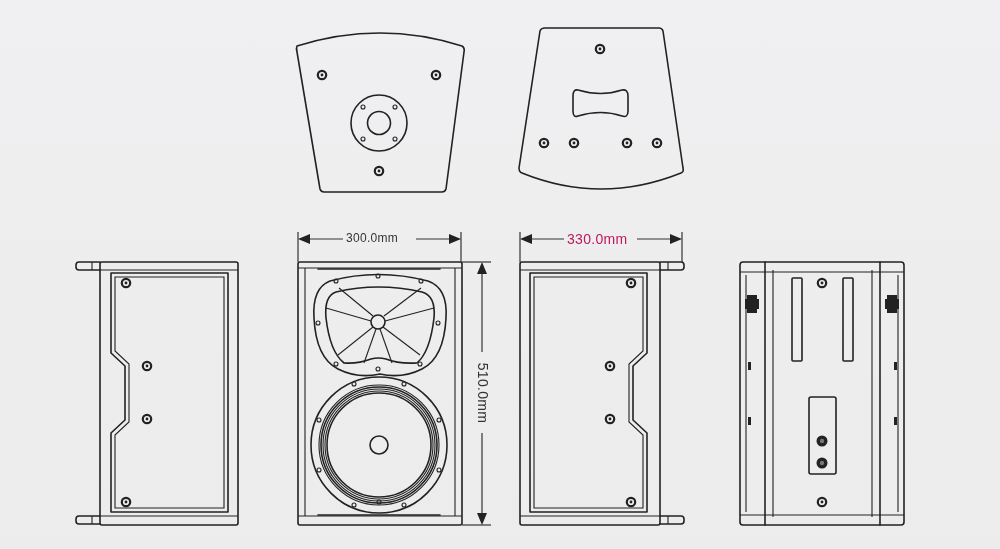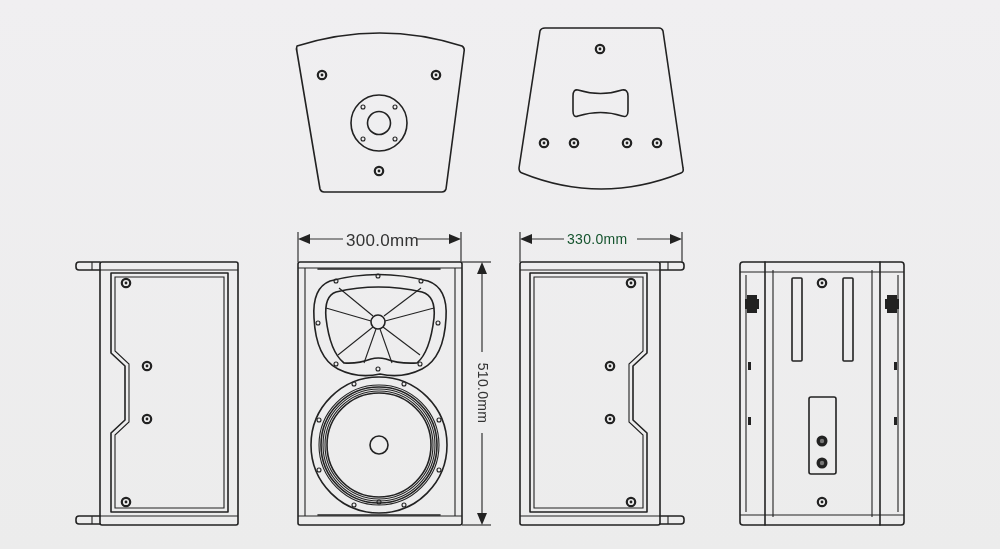--- a/index.html
+++ b/index.html
@@ -230,15 +230,15 @@
   <g>
     <line class="dim-line" x1="462" y1="262" x2="491" y2="262"></line>
     <line class="dim-line" x1="462" y1="525" x2="491" y2="525"></line>
     <line class="dim-line" x1="482" y1="268" x2="482" y2="352"></line>
     <line class="dim-line" x1="482" y1="433" x2="482" y2="519"></line>
     <polygon class="arrow" points="482,262 477,274 487,274"></polygon>
     <polygon class="arrow" points="482,525 477,513 487,513"></polygon>
   </g>
 </svg>
 
-<div style="position:absolute;left:346px;top:231px;font-size:17px;color:#333;letter-spacing:0.3px;">300.0mm</div>
-<div style="position:absolute;left:567px;top:231px;font-size:14px;color:#14532d;letter-spacing:0.3px;">330.0mm</div>
+<div style="position:absolute;left:346px;top:231px;font-size:12px;color:#333;letter-spacing:0.3px;">300.0mm</div>
+<div style="position:absolute;left:567px;top:231px;font-size:14px;color:#be185d;letter-spacing:0.3px;">330.0mm</div>
 <div style="position:absolute;left:445px;top:385px;width:76px;text-align:center;font-size:14px;color:#333;letter-spacing:0.3px;transform:rotate(90deg);transform-origin:center center;line-height:16px;">510.0mm</div>
 
 </body></html>

